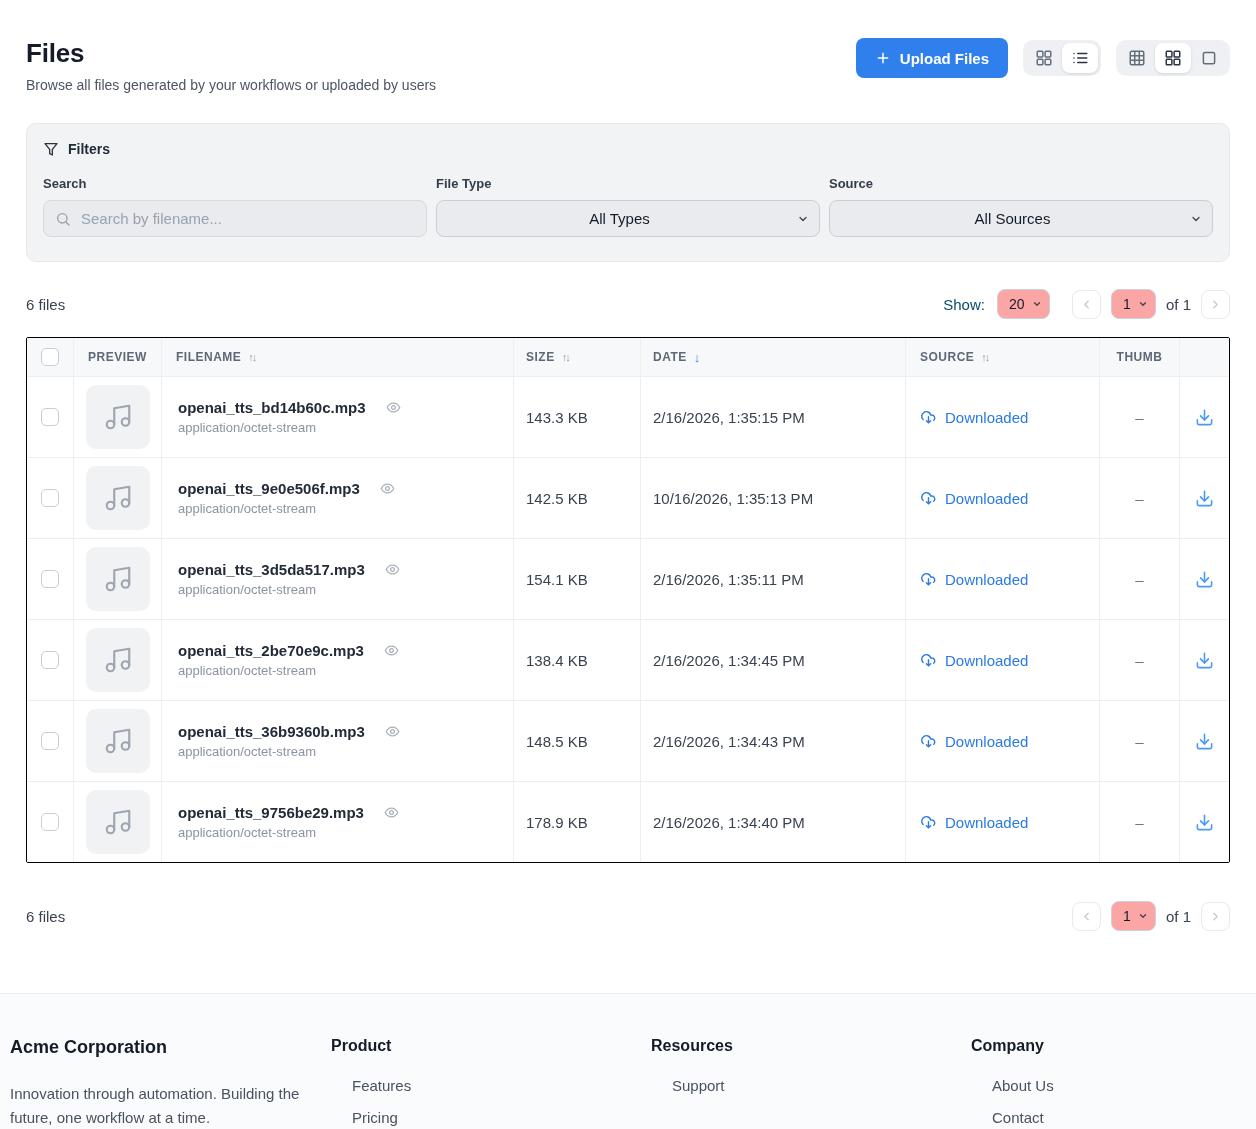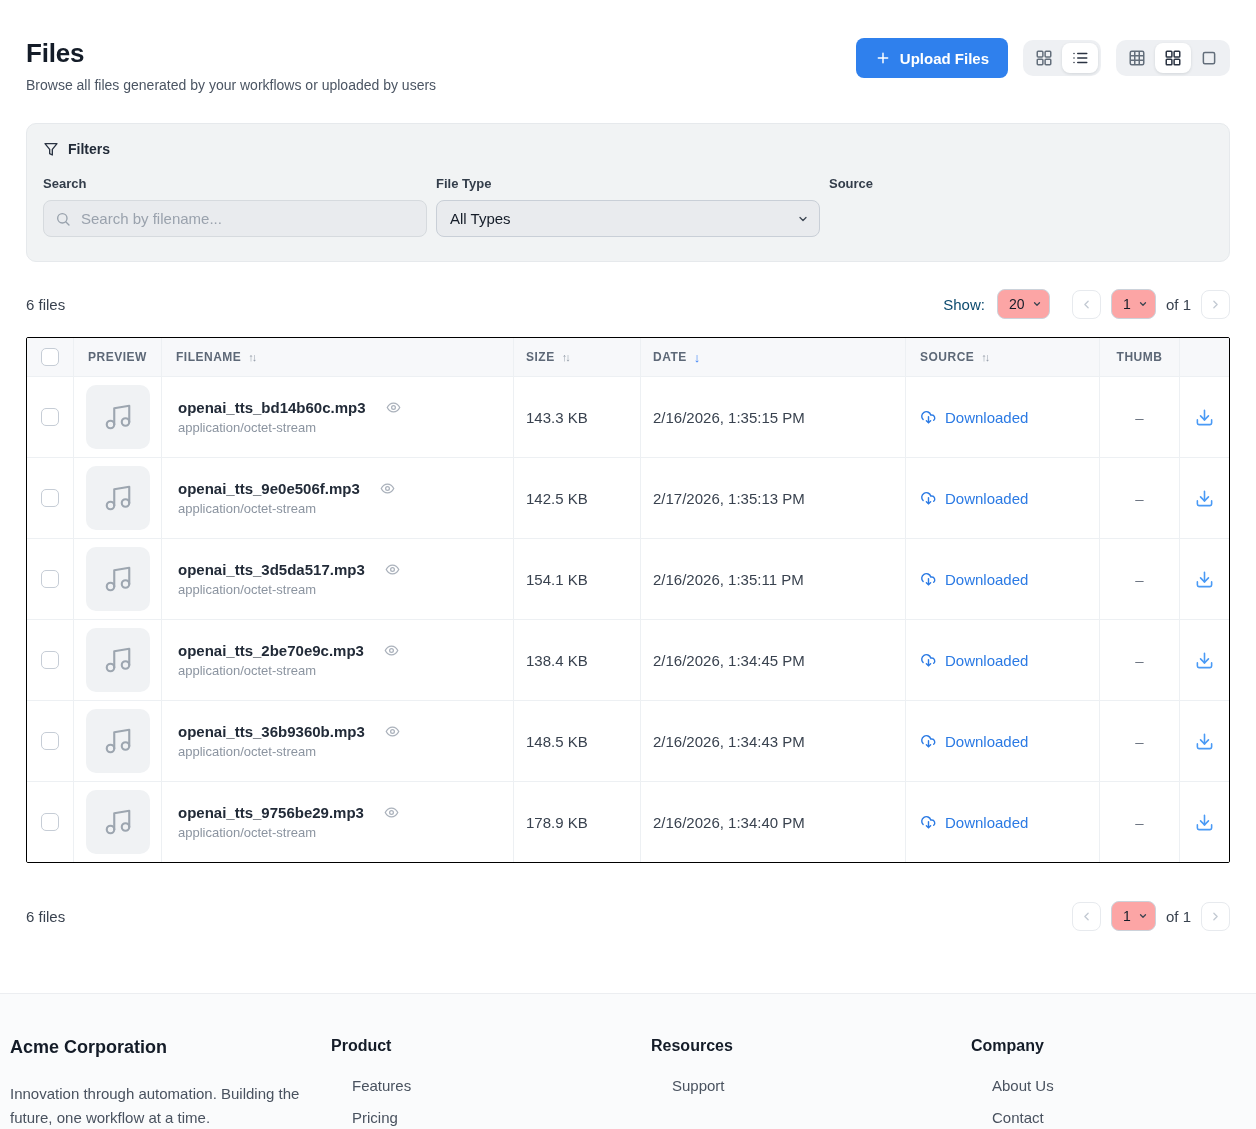--- a/index.html
+++ b/index.html
@@ -28,21 +28,21 @@
   .field-label { font-size: 13px; font-weight: 700; color: #333d4a; margin-bottom: 9px; }
   .search-wrap { position: relative; }
   .search-wrap .mag { position: absolute; left: 12px; top: 50%; transform: translateY(-50%); color: #98a1ac; }
   .search-input { width: 100%; height: 37px; background: #e9ebee; border: 1px solid #d6dade; border-radius: 8px;
     padding: 0 12px 0 37px; font-size: 15px; font-family: inherit; color: #1f2733; }
   .search-input::placeholder { color: #9aa2ad; }
   .select-wrap { position: relative; }
   .select-wrap .chev { position: absolute; right: 11px; top: 50%; transform: translateY(-50%);
     color: #3a4450; pointer-events: none; }
   .filter-select { width: 100%; height: 37px; background: #e9ebee; border: 1px solid #c9cfd7; border-radius: 8px;
-    padding: 0 30px 0 13px; font-size: 15px; font-family: inherit; color: #141c28; appearance: none;
+    padding: 0 30px 0 13px; font-size: 15px; font-family: inherit; color: #141c28; appearance: none; text-align: center;
     -webkit-appearance: none; }
 
   
   .list-controls { display: flex; justify-content: space-between; align-items: center; margin-top: 27px; }
   .count-text { font-size: 15px; color: #39424f; }
   .pager { display: flex; align-items: center; gap: 10px; }
   .show-label { font-size: 15px; color: #0c4a6e; margin-right: 2px; }
   .mini-select-wrap { position: relative; display: inline-block; margin-right: 12px; }
   .mini-select-wrap .chev { position: absolute; right: 8px; top: 50%; transform: translateY(-50%);
     color: #3a4450; pointer-events: none; }
@@ -197,20 +197,30 @@
           </select>
           <span class="chev">
             <svg width="12" height="12" viewBox="0 0 24 24" fill="none" stroke="currentColor" stroke-width="2.5" stroke-linecap="round" stroke-linejoin="round">
                 <path d="M6 9l6 6 6-6"></path>
               </svg>
           </span>
         </div>
       </div>
       <div>
         <div class="field-label">Source</div>
+        <div class="select-wrap">
+          <select class="filter-select">
+            <option>All Sources</option>
+          </select>
+          <span class="chev">
+            <svg width="12" height="12" viewBox="0 0 24 24" fill="none" stroke="currentColor" stroke-width="2.5" stroke-linecap="round" stroke-linejoin="round">
+                <path d="M6 9l6 6 6-6"></path>
+              </svg>
+          </span>
+        </div>
       </div>
     </div>
   </div>
 
   <div class="list-controls">
     <span class="count-text">6 files</span>
     <div class="pager">
       <span class="show-label">Show:</span>
       <span class="mini-select-wrap">
         <select class="mini-select">
@@ -354,21 +364,21 @@
         <span class="eye">
           <svg width="15" height="15" viewBox="0 0 24 24" fill="none" stroke="currentColor" stroke-width="2">
                   <path d="M2 12s3.5-7 10-7 10 7 10 7-3.5 7-10 7-10-7-10-7z"></path>
                   <circle cx="12" cy="12" r="3"></circle>
                 </svg>
         </span>
       </div>
       <div class="mime">application/octet-stream</div>
     </div>
     <div class="cell c-size">142.5 KB</div>
-    <div class="cell c-date">2/17/2026, 1:35:13 PM</div>
+    <div class="cell c-date">10/16/2026, 1:35:13 PM</div>
     <div class="cell">
       <span class="source-link">
         <span>
           <svg width="17" height="17" viewBox="0 0 24 24" fill="none" stroke="currentColor" stroke-width="2" stroke-linecap="round" stroke-linejoin="round">
                   <path d="M4.4 14.9A6.5 6.5 0 1 1 15.2 8.5h1.3a4.3 4.3 0 0 1 2.9 7.5"></path>
                   <path d="M12 11v8"></path>
                   <path d="m9 16.5 3 3 3-3"></path>
                 </svg>
         </span>
         <span>Downloaded</span>

